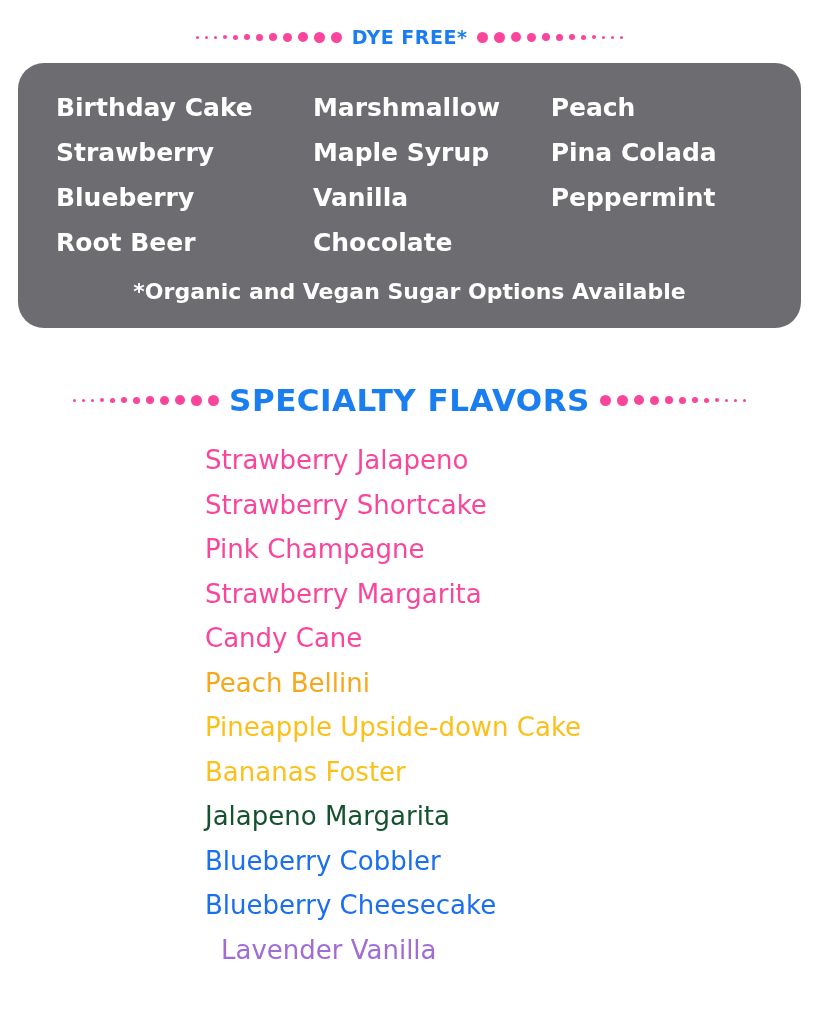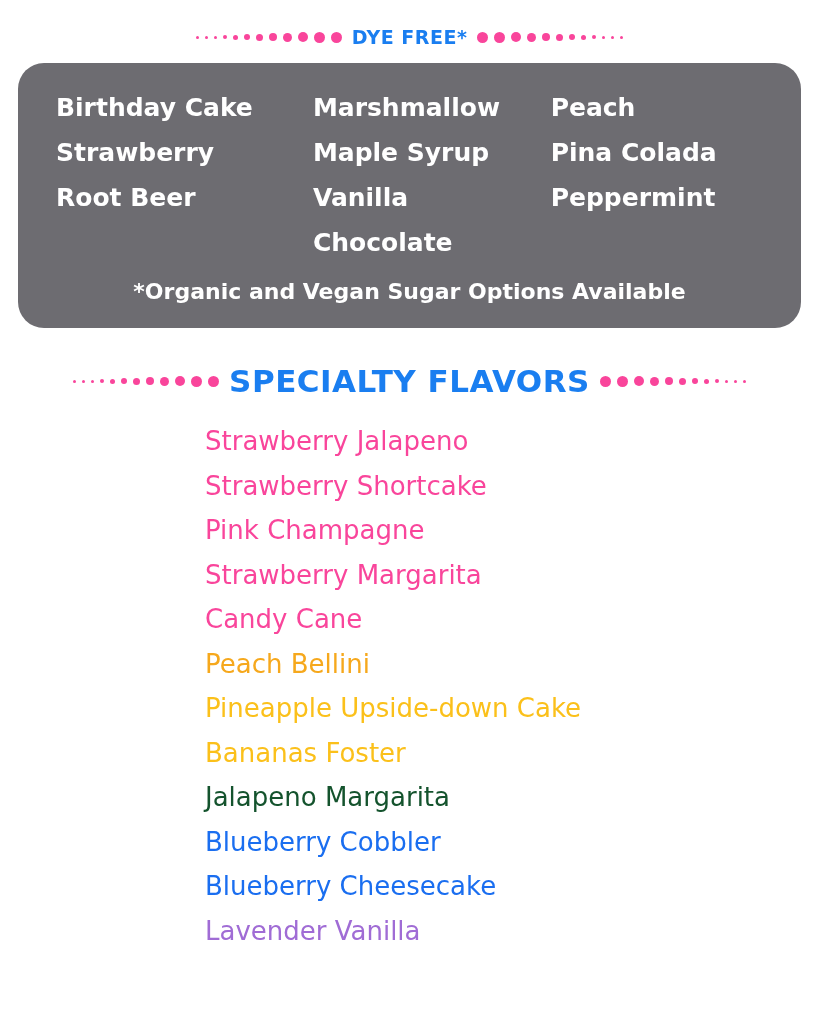--- a/index.html
+++ b/index.html
@@ -81,21 +81,21 @@
   .panel-note {
     text-align: center;
     color: #ffffff;
     font-weight: 700;
     font-size: 22px;
     margin-top: 14px;
   }
 
   
   #specialty-head {
-    margin-top: 35px;
+    margin-top: 54px;
   }
   #specialty-head .title {
     font-size: 31px;
     color: #1a7ef0;
   }
 
   
   .specialty-list {
     margin: 20px 0 0 0;
     padding: 0 0 0 205px;
@@ -142,20 +142,21 @@
       <span class="d" style="width: 3px; height: 3px; background: rgb(249, 69, 155);"></span>
       <span class="d" style="width: 3px; height: 3px; background: rgb(249, 69, 155);"></span>
     </span>
 </div>
 
 <div class="panel">
   <div class="panel-cols">
     <div class="col col-1">
       <div class="flavor-basic">Birthday Cake</div>
       <div class="flavor-basic">Strawberry</div>
+      <div class="flavor-basic">Blueberry</div>
       <div class="flavor-basic">Root Beer</div>
     </div>
     <div class="col col-2">
       <div class="flavor-basic">Marshmallow</div>
       <div class="flavor-basic">Maple Syrup</div>
       <div class="flavor-basic">Vanilla</div>
       <div class="flavor-basic">Chocolate</div>
     </div>
     <div class="col col-3">
       <div class="flavor-basic">Peach</div>
@@ -203,14 +204,14 @@
     <li style="color: rgb(249, 69, 155);">Strawberry Shortcake</li>
     <li style="color: rgb(249, 69, 155);">Pink Champagne</li>
     <li style="color: rgb(249, 69, 155);">Strawberry Margarita</li>
     <li style="color: rgb(249, 69, 155);">Candy Cane</li>
     <li style="color: rgb(246, 168, 28);">Peach Bellini</li>
     <li style="color: rgb(251, 192, 26);">Pineapple Upside-down Cake</li>
     <li style="color: rgb(251, 192, 26);">Bananas Foster</li>
     <li style="color: #14532d;">Jalapeno Margarita</li>
     <li style="color: rgb(26, 110, 240);">Blueberry Cobbler</li>
     <li style="color: rgb(26, 110, 240);">Blueberry Cheesecake</li>
-    <li style="color: rgb(160, 108, 213);">Lavender Vanilla</li>
+    <li style="color: rgb(160, 108, 213); margin-left: 16px;">Lavender Vanilla</li>
   </ul>
 
 </body></html>

